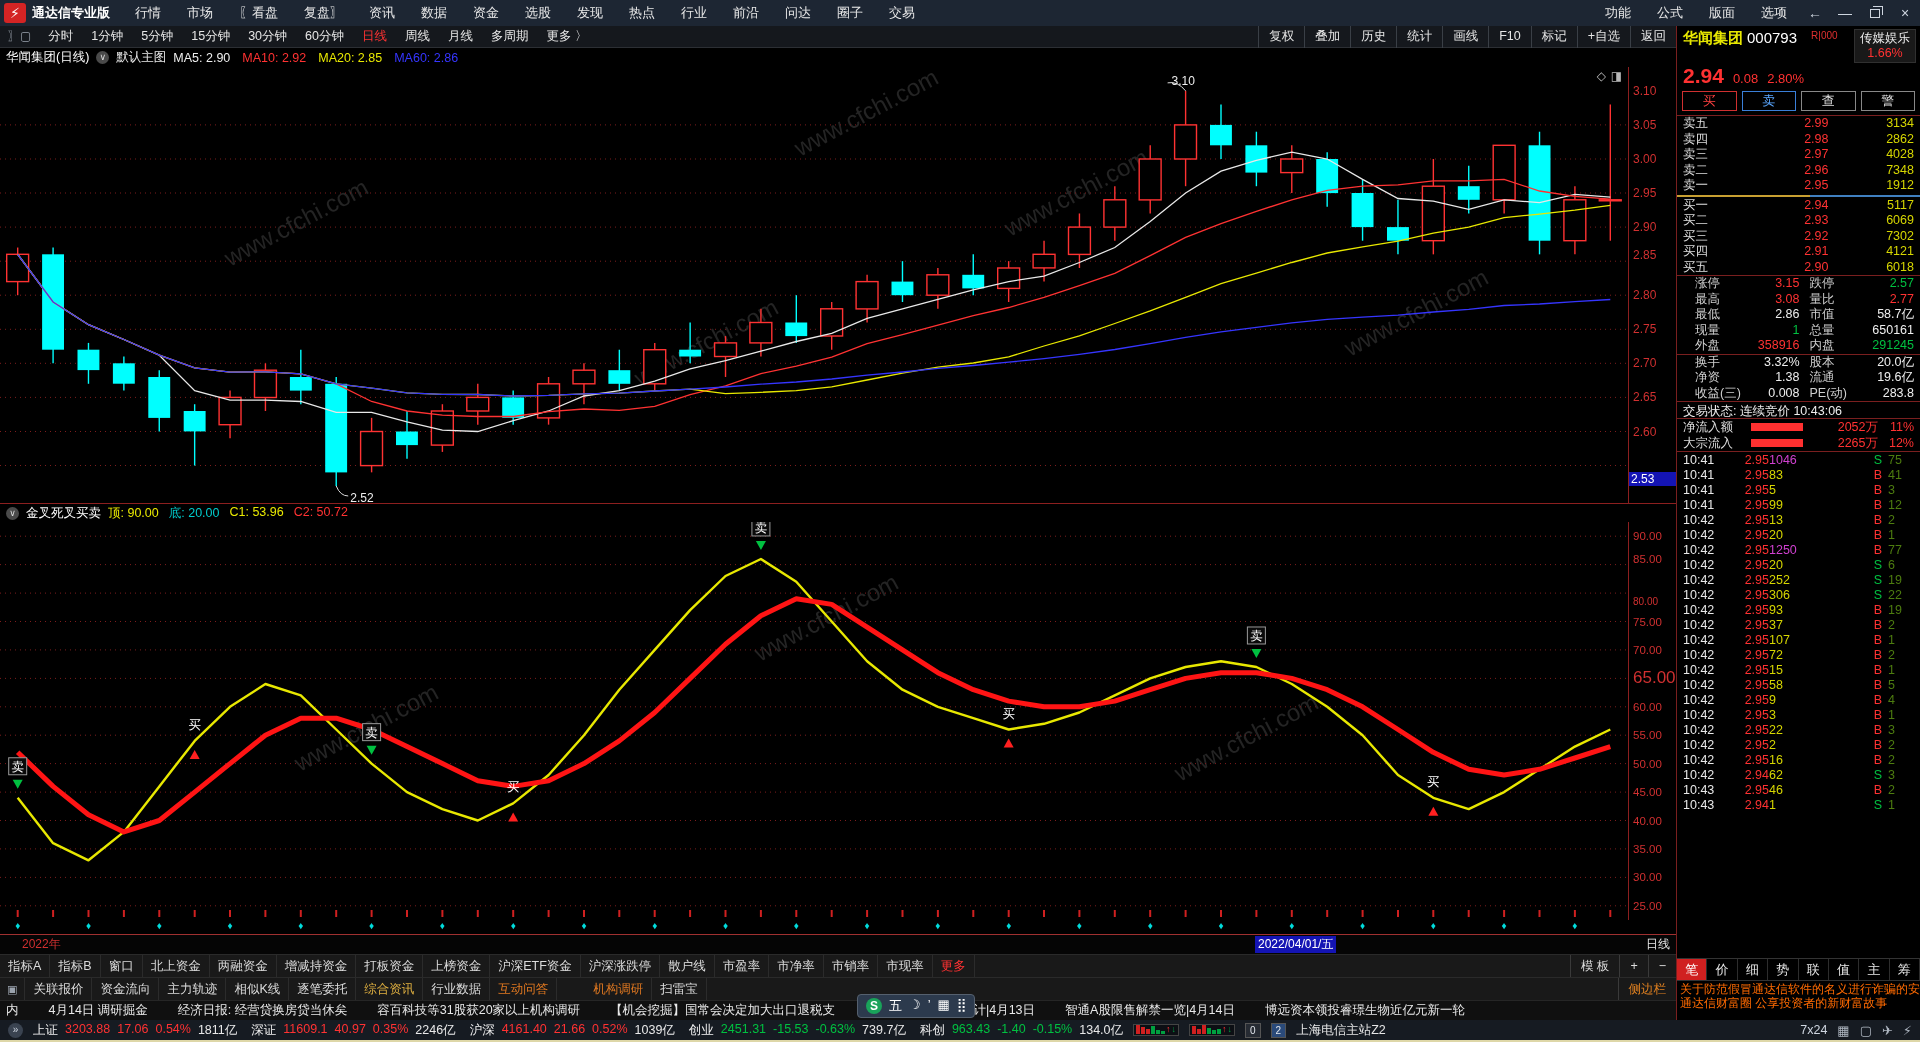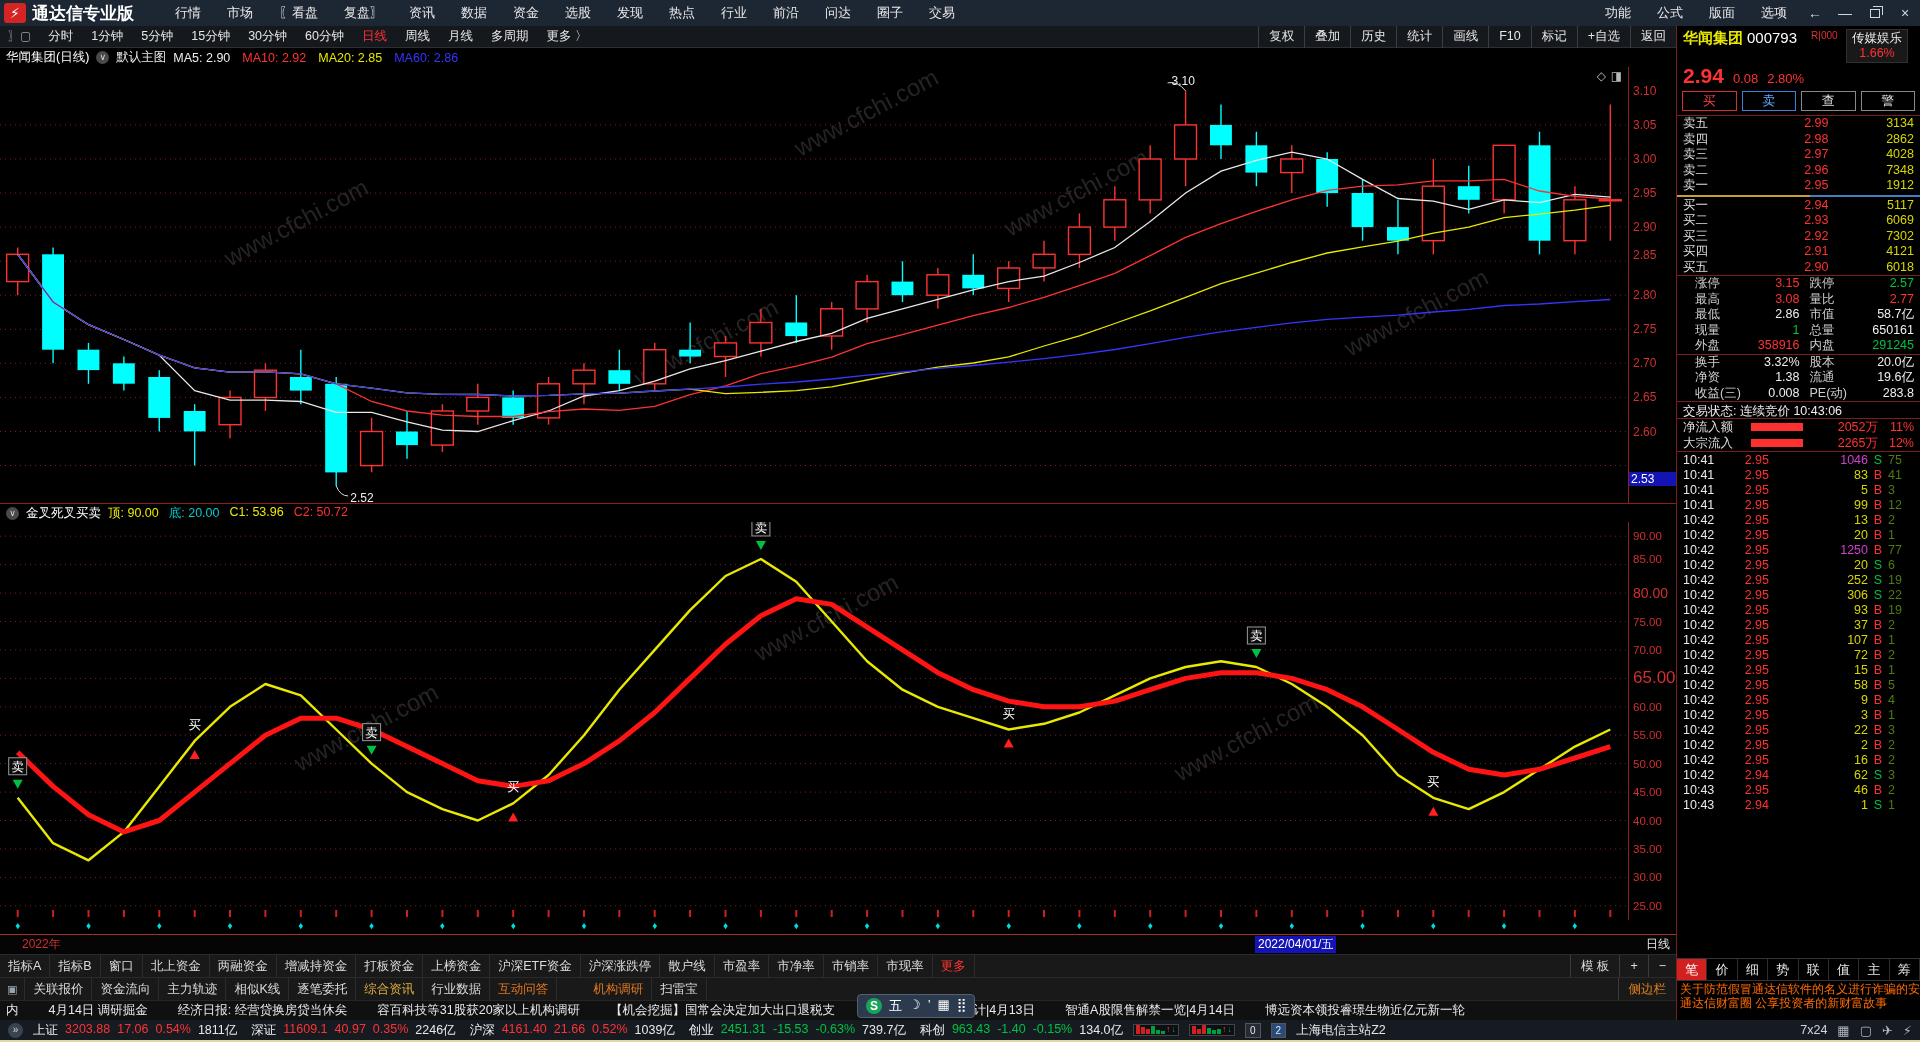--- a/index.html
+++ b/index.html
@@ -1,21 +1,21 @@
 <!DOCTYPE html>
 <html><head>
 <meta charset="utf-8">
 <style>
   html,body{margin:0;padding:0;background:#000;}
   *{box-sizing:border-box;font-family:"Liberation Sans","DejaVu Sans",sans-serif;}
   #root{position:relative;width:1920px;height:1042px;background:#000;overflow:hidden;color:#ddd;}
   
   #titlebar{height:26px;background:#1d2633;display:flex;align-items:center;}
   #logo{width:22px;height:20px;background:#d42424;border-radius:3px;margin:0 6px 0 4px;display:flex;align-items:center;justify-content:center;color:#fff;font-weight:bold;font-size:14px;}
-  #apptitle{color:#fff;font-weight:bold;font-size:17px;margin-right:28px;}
+  #apptitle{color:#fff;font-weight:bold;font-size:13px;margin-right:12px;}
   .menu-item{color:#e8e8e8;font-size:13px;padding:0 13px;cursor:default;}
   #titlebar .spacer{flex:1;}
   .win-btn{color:#cfd6e0;width:30px;text-align:center;font-size:14px;}
   .dbl-sq{position:relative;width:10px;height:9px;border:1px solid #cfd6e0;display:inline-block;}
   .dbl-sq:before{content:"";position:absolute;left:2px;top:-4px;width:9px;height:8px;border:1px solid #cfd6e0;border-bottom:none;border-left:none;}
   
   #middle{display:flex;height:994px;}
   #leftcol{width:1676px;display:flex;flex-direction:column;}
   
   #toolbar{height:22px;background:#15181d;display:flex;align-items:center;border-bottom:1px solid #2c2f34;}
@@ -46,21 +46,21 @@
   .btab{display:flex;align-items:center;padding:0 8px;border-right:1px solid #2b2b2b;color:#dcdcdc;}
   .band .spacer{flex:1;border-right:none;}
   .ctl-cell{display:flex;align-items:center;justify-content:center;border-left:1px solid #3a3a3a;color:#ddd;padding:0 10px;}
   #band2-icon{display:flex;align-items:center;padding:0 7px;color:#9aa2ad;border-right:1px solid #2b2b2b;font-size:11px;}
   
   #newsrow{height:20px;background:#101010;display:flex;align-items:center;font-size:12.5px;color:#e8e8e8;white-space:nowrap;overflow:hidden;gap:30px;padding-left:6px;border-top:1px solid #262626;}
   #ime{position:absolute;left:857px;bottom:24px;height:24px;background:#2c3a4d;border:1px solid #55606e;border-radius:4px;display:flex;align-items:center;gap:7px;padding:0 8px;z-index:9;color:#fff;font-size:13px;}
   #ime .s-logo{width:16px;height:16px;border-radius:50%;background:#19a35a;color:#fff;font-weight:bold;font-size:12px;line-height:16px;text-align:center;}
   
   #panel{width:244px;background:#000;border-left:1px solid #7a1f1f;display:flex;flex-direction:column;font-size:12.5px;}
-  #p-head{display:flex;padding:3px 12px 1px 6px;align-items:flex-start;}
+  #p-head{display:flex;padding:3px 4px 1px 6px;align-items:flex-start;}
   #p-name{color:#e8e800;font-weight:bold;font-size:15px;}
   #p-code{color:#fff;font-size:15px;margin-left:4px;}
   #p-flag{color:#e03030;font-size:10px;margin-left:14px;margin-top:1px;}
   #p-sector{margin-left:auto;background:#191919;border:1px solid #303030;text-align:center;padding:1px 5px;line-height:15px;}
   #p-sector .sec-chg{color:#ff3232;}
   #p-price{display:flex;align-items:baseline;gap:9px;padding:0 6px;}
   #p-last{color:#ff3232;font-weight:bold;font-size:21px;}
   .red-sm{color:#ff3232;font-size:13px;}
   #p-btns{display:flex;gap:5px;padding:3px 5px 4px;border-bottom:1px solid #7a1f1f;}
   .p-btn{flex:1;text-align:center;border:1px solid #888;height:20px;line-height:18px;font-size:13px;color:#ddd;}
@@ -81,21 +81,21 @@
   #p-status{padding:1px 6px;color:#eee;height:17px;line-height:16px;}
   .flowrow{display:flex;align-items:center;padding:0 6px;height:16px;gap:6px;}
   .flowrow .lb{color:#dedede;width:62px;}
   .flowrow .bar{width:52px;height:8px;background:#ff3030;}
   .flowrow .fv{color:#ff3232;margin-left:auto;}
   .flowrow .fp{color:#ff3232;width:30px;text-align:right;}
   #p-ticks{flex:1;overflow:hidden;padding-top:1px;}
   .trow{display:flex;padding:0 6px;height:15px;line-height:15px;font-size:12.5px;}
   .trow .tt{width:34px;color:#e8e8e8;}
   .trow .tp{width:52px;text-align:right;color:#ff3232;}
-  .trow .tv{flex:1;text-align:right;}
+  .trow .tv{flex:1;text-align:left;}
   .trow .tbs{width:20px;text-align:center;}
   .trow .tn{width:26px;text-align:left;color:#4d7c0f;}
   #p-tabs{display:flex;border-top:1px solid #333;height:22px;}
   .ptab{flex:1;text-align:center;line-height:21px;color:#e8e8e8;border-right:1px solid #2d2d2d;font-size:13px;}
   .ptab.active{background:#d02020;color:#fff;}
   #p-ann{height:40px;padding:1px 3px;border-top:1px solid #333;overflow:hidden;}
   #p-ann div{color:#ff6a00;font-size:12px;line-height:14px;white-space:nowrap;}
   
   #statusbar{height:20px;background:#161b22;display:flex;align-items:center;font-size:12.5px;gap:10px;padding:0 8px;white-space:nowrap;overflow:hidden;}
   #sb-ico{width:15px;height:15px;border-radius:50%;background:#3a4350;color:#cfd6e0;text-align:center;line-height:14px;font-size:10px;}
@@ -439,21 +439,21 @@
               <path d="M 1003.6521739130435 225.52857142857144 L 1013.6521739130435 225.52857142857144 L 1008.6521739130435 216.52857142857144 Z" fill="#ff2020"></path>
             </g>
             <g>
               <text x="1433.3478260869565" y="263.75714285714287" fill="#fff" font-size="12.5" text-anchor="middle">买</text>
               <path d="M 1428.3478260869565 293.75714285714287 L 1438.3478260869565 293.75714285714287 L 1433.3478260869565 284.75714285714287 Z" fill="#ff2020"></path>
             </g>
           </svg>
         <div class="gutter" id="ind-gutter">
             <div class="ax-label" style="top:14.2px;font-size:11.5px">90.00</div>
             <div class="ax-label" style="top:37px;font-size:11.5px">85.00</div>
-            <div class="ax-label" style="top:71px;font-size:14px">80.00</div>
+            <div class="ax-label" style="top:79px;font-size:10px">80.00</div>
             <div class="ax-label" style="top:99.5px;font-size:11.5px">75.00</div>
             <div class="ax-label" style="top:127.9px;font-size:11.5px">70.00</div>
             <div class="ax-label" style="top:156.4px;font-size:17px">65.00</div>
             <div class="ax-label" style="top:184.8px;font-size:11.5px">60.00</div>
             <div class="ax-label" style="top:213.2px;font-size:11.5px">55.00</div>
             <div class="ax-label" style="top:241.6px;font-size:11.5px">50.00</div>
             <div class="ax-label" style="top:270.1px;font-size:11.5px">45.00</div>
             <div class="ax-label" style="top:298.5px;font-size:11.5px">40.00</div>
             <div class="ax-label" style="top:326.9px;font-size:11.5px">35.00</div>
             <div class="ax-label" style="top:355.4px;font-size:11.5px">30.00</div>

